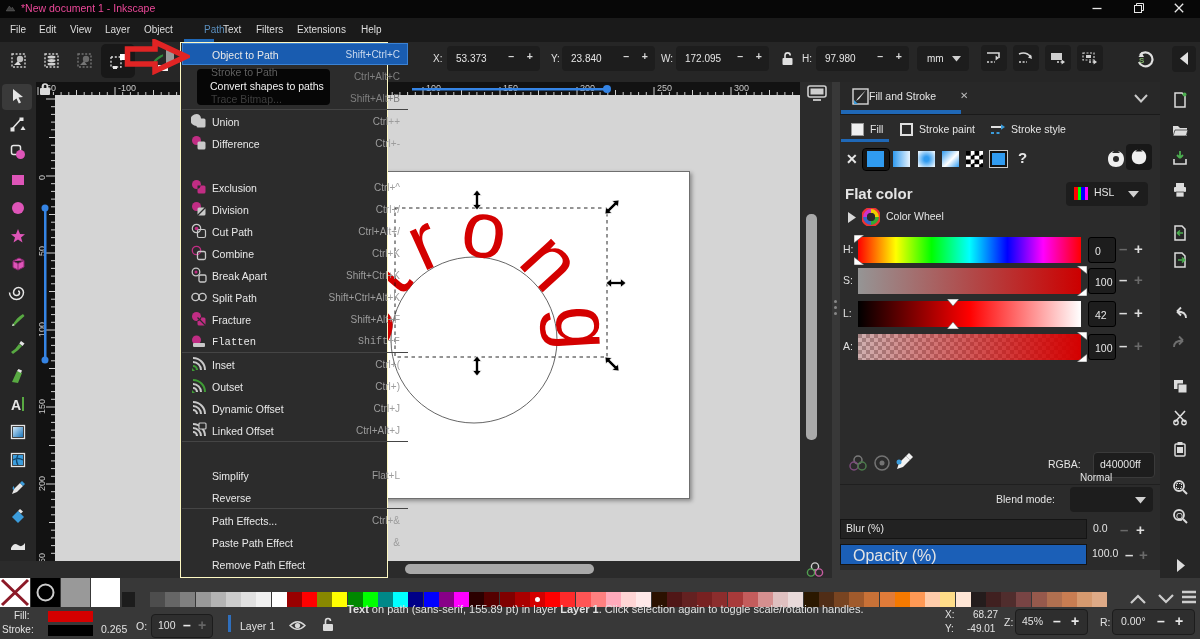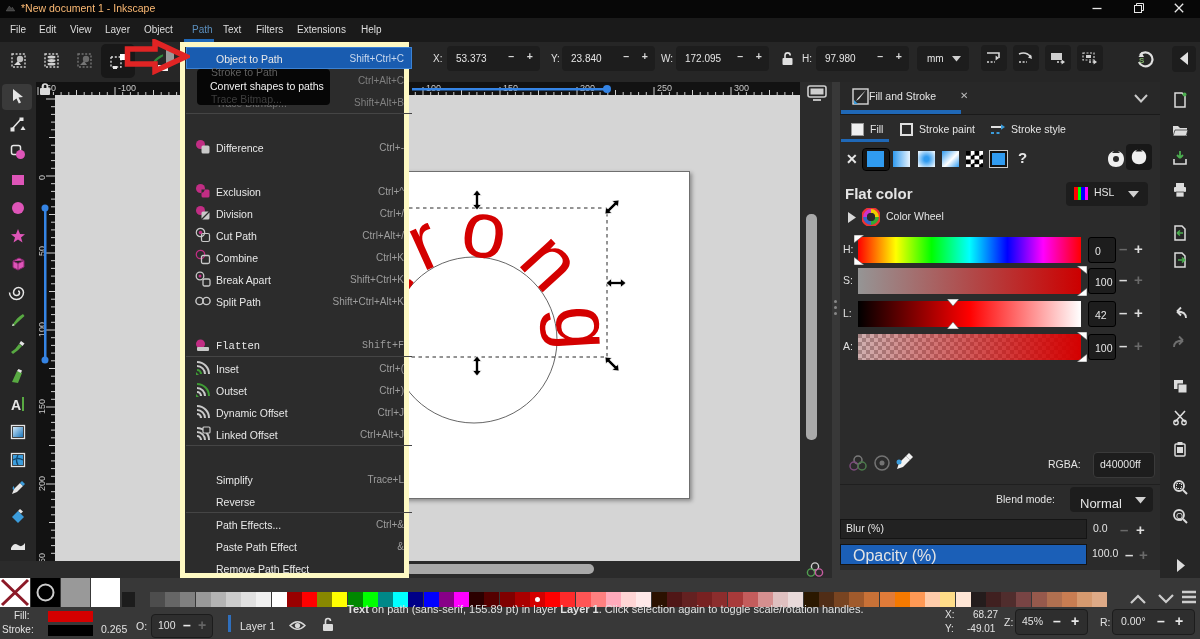--- a/index.html
+++ b/index.html
@@ -2,21 +2,21 @@
 <html><head>
 <meta charset="utf-8">
 <style>
   * { margin:0; padding:0; box-sizing:border-box; }
   html,body { width:1200px; height:639px; overflow:hidden; background:#383838;
     font-family:"Liberation Sans", sans-serif; }
   .abs { position:absolute; }
   #root { position:relative; width:1200px; height:639px; }
 
   
-  #titlebar { left:0; top:0; width:1200px; height:18px; background:#070707; color:#fdba74; }
+  #titlebar { left:0; top:0; width:1200px; height:18px; background:#070707; color:#ec4899; }
   #titlebar .title { position:absolute; left:21px; top:2px; font-size:10.5px; }
   .winbtn { position:absolute; top:0; color:#e8e8e8; font-size:10px; }
 
   
   #menubar { left:0; top:18px; width:1200px; height:24px; background:#1a1a1a; color:#dedede; font-size:10px; }
   #menubar span.mi { position:absolute; top:6px; }
 
   
   #toolbar { left:0; top:42px; width:1200px; height:40px; background:#262626; }
   .spin { position:absolute; top:4px; height:25px; background:#1d1d1d; border-radius:4px;
@@ -53,21 +53,21 @@
   .spin2 .v { position:absolute; left:6px; top:7px; font-size:10.5px; color:#e6e6e6; }
   .pm { position:absolute; font-size:15px; font-weight:bold; color:#dcdcdc; }
   .pm.dim { color:#6a6a6a; }
   .sl-lab { font-size:10.5px; color:#e0e0e0; }
 
   
   #bottombar { left:0; top:578px; width:1200px; height:61px; background:#383838; color:#e2e2e2; }
   .sw { position:absolute; top:14px; width:15px; height:15px; }
 
   
-  #popup { left:180px; top:42px; width:229px; height:536px; background:#2c2c2c; border:5px solid #fef9c3; }
+  #popup { left:180px; top:42px; width:208px; height:536px; background:#2c2c2c; border:1px solid #fef9c3; }
   .mitem { position:absolute; left:1px; width:226px; height:22px; color:#e8e8e8; font-size:10.5px; }
   .mitem .lab { position:absolute; left:30px; top:6px; }
   .mitem .sc  { position:absolute; right:8px; top:6px; color:#9d9d9d; font-size:10px; }
   .mitem.dis  { color:#6f6f6f; }
   .mitem.dis .sc { color:#7f7f7f; }
   .msep { position:absolute; left:1px; width:226px; height:1px; background:#454545; }
   .micon { position:absolute; left:9px; top:3px; width:16px; height:16px; }
 </style>
 </head>
 <body>
@@ -89,21 +89,21 @@
         <path d="M0.8 0.8 L9.2 9.2 M9.2 0.8 L0.8 9.2" stroke="#e8e8e8" stroke-width="1.3"></path>
       </svg>
   </div>
 
   <div id="menubar" class="abs">
     <span class="mi" style="left:10px">File</span>
     <span class="mi" style="left:39px">Edit</span>
     <span class="mi" style="left:70px">View</span>
     <span class="mi" style="left:105px">Layer</span>
     <span class="mi" style="left:144px">Object</span>
-    <span class="mi" style="left:192px;color:#5b8fbe">Path</span>
+    <span class="mi" style="left:204px;color:#5b8fbe">Path</span>
     <span class="mi" style="left:223px">Text</span>
     <span class="mi" style="left:256px">Filters</span>
     <span class="mi" style="left:297px">Extensions</span>
     <span class="mi" style="left:361px">Help</span>
     <div style="position:absolute;left:184px;top:21px;width:30px;height:3px;background:#1f68b7"></div>
   </div>
 
   <div id="toolbar" class="abs">
 
     <svg style="position:absolute;left:11px;top:11px" width="15" height="15" viewBox="0 0 15 15">
@@ -660,21 +660,21 @@
       <path d="M11 4 L14 1 L18 5 L15 8 Z" fill="#f2f2f2"></path>
       <circle cx="4" cy="10" r="2.5" fill="#3b9cdb"></circle>
     </svg>
     <span style="position:absolute;left:208px;top:376px;font-size:10.5px">RGBA:</span>
     <div style="position:absolute;left:253px;top:370px;width:62px;height:26px;background:#1d1d1d;border:1px solid #3a3a3a;border-radius:4px"></div>
     <span style="position:absolute;left:260px;top:376px;font-size:10.5px">d40000ff</span>
     <div style="position:absolute;left:0;top:402px;width:320px;height:1px;background:#1f1f1f"></div>
 
     <span style="position:absolute;left:156px;top:411px;font-size:10.5px">Blend mode:</span>
     <div style="position:absolute;left:230px;top:405px;width:83px;height:25px;background:#1d1d1d;border-radius:4px"></div>
-    <span style="position:absolute;left:240px;top:414px;font-size:13px">Normal</span>
+    <span style="position:absolute;left:240px;top:390px;font-size:10px">Normal</span>
     <svg style="position:absolute;left:295px;top:415px" width="11" height="7">
         <path d="M0 0 L11 0 L5.5 6.5 Z" fill="#d0d0d0"></path>
       </svg>
 
     <div style="position:absolute;left:0;top:437px;width:247px;height:20px;background:#222;border:1px solid #141414"></div>
     <span style="position:absolute;left:6px;top:440px;font-size:10.5px">Blur (%)</span>
     <span style="position:absolute;left:253px;top:440px;font-size:10.5px">0.0</span>
     <span class="pm dim" style="left:280px;top:439px">–</span>
       <span class="pm" style="left:296px;top:439px">+</span>
 
@@ -902,20 +902,27 @@
         <span class="sc" style="color:#c8d8ee">Shift+Ctrl+C</span>
       </div>
       <div class="mitem dis" style="top:22px;">
         <span class="lab">Stroke to Path</span>
         <span class="sc">Ctrl+Alt+C</span>
       </div>
       <div class="mitem dis" style="top:44px;">
         <span class="lab">Trace Bitmap...</span>
         <span class="sc">Shift+Alt+B</span>
       </div>
+      <div class="mitem" style="top:67px;">
+        <svg class="micon" viewBox="0 0 16 16">
+          <path d="M5.5 1 A4.5 4.5 0 0 1 10 5.5 L13 5.5 Q14.5 5.5 14.5 7 L14.5 13 Q14.5 14.5 13 14.5 L7 14.5 Q5.5 14.5 5.5 13 A4.5 4.5 0 0 1 5.5 1 Z" fill="#c9c9c9"></path>
+        </svg>
+        <span class="lab">Union</span>
+        <span class="sc">Ctrl++</span>
+      </div>
       <div class="mitem" style="top:89px;">
         <svg class="micon" viewBox="0 0 16 16">
           <circle cx="5.5" cy="5.5" r="4.5" fill="#c12d84"></circle>
           <rect x="6.5" y="6.5" width="8" height="8" rx="1.5" fill="#c9c9c9"></rect>
         </svg>
         <span class="lab">Difference</span>
         <span class="sc">Ctrl+-</span>
       </div>
       <div class="mitem" style="top:133px;">
         <svg class="micon" viewBox="0 0 16 16">
@@ -961,20 +968,29 @@
         <span class="lab">Break Apart</span>
         <span class="sc">Shift+Ctrl+K</span>
       </div>
       <div class="mitem" style="top:243px;">
         <svg class="micon" viewBox="0 0 16 16">
           <circle cx="4.5" cy="8" r="3.6" fill="none" stroke="#c9c9c9" stroke-width="1.4"></circle>
           <circle cx="11.5" cy="8" r="3.6" fill="none" stroke="#c9c9c9" stroke-width="1.4"></circle>
         </svg>
         <span class="lab">Split Path</span>
         <span class="sc">Shift+Ctrl+Alt+K</span>
+      </div>
+      <div class="mitem" style="top:265px;">
+        <svg class="micon" viewBox="0 0 16 16">
+          <circle cx="5.5" cy="5.5" r="4.5" fill="#c12d84"></circle>
+          <rect x="6.5" y="6.5" width="8" height="8" rx="1.5" fill="#c12d84"></rect>
+          <path d="M6.5 6.5 L14.5 14.5 M9.9 6.5 A4.5 4.5 0 0 1 6.5 9.9" stroke="#2c2c2c" stroke-width="1.2" fill="none"></path>
+        </svg>
+        <span class="lab">Fracture</span>
+        <span class="sc">Shift+Alt+F</span>
       </div>
       <div class="mitem" style="top:287px;font-family:Liberation Mono, monospace;">
         <svg class="micon" viewBox="0 0 16 16">
           <circle cx="5.5" cy="7" r="4.5" fill="#c12d84"></circle>
           <rect x="2" y="10" width="12" height="4" rx="1" fill="#c9c9c9"></rect>
         </svg>
         <span class="lab">Flatten</span>
         <span class="sc">Shift+F</span>
       </div>
       <div class="mitem" style="top:310px;">
@@ -1011,21 +1027,21 @@
           <path d="M2 10 A4 4 0 0 1 6 14" fill="none" stroke="#c9c9c9" stroke-width="2.2"></path>
           <path d="M2 6 A8 8 0 0 1 10 14" fill="none" stroke="#c9c9c9" stroke-width="2"></path>
           <path d="M2 2 A12 12 0 0 1 14 14" fill="none" stroke="#c9c9c9" stroke-width="2"></path>
           <rect x="8" y="1" width="7" height="6" rx="1" fill="#2c2c2c" stroke="#c9c9c9" stroke-width="1.2"></rect>
         </svg>
         <span class="lab">Linked Offset</span>
         <span class="sc">Ctrl+Alt+J</span>
       </div>
       <div class="mitem" style="top:421px;">
         <span class="lab">Simplify</span>
-        <span class="sc">Trace+L</span>
+        <span class="sc">Flat+L</span>
       </div>
       <div class="mitem" style="top:443px;">
         <span class="lab">Reverse</span>
       </div>
       <div class="mitem" style="top:466px;">
         <span class="lab">Path Effects...</span>
         <span class="sc">Ctrl+&amp;</span>
       </div>
       <div class="mitem" style="top:488px;">
         <span class="lab">Paste Path Effect</span>

